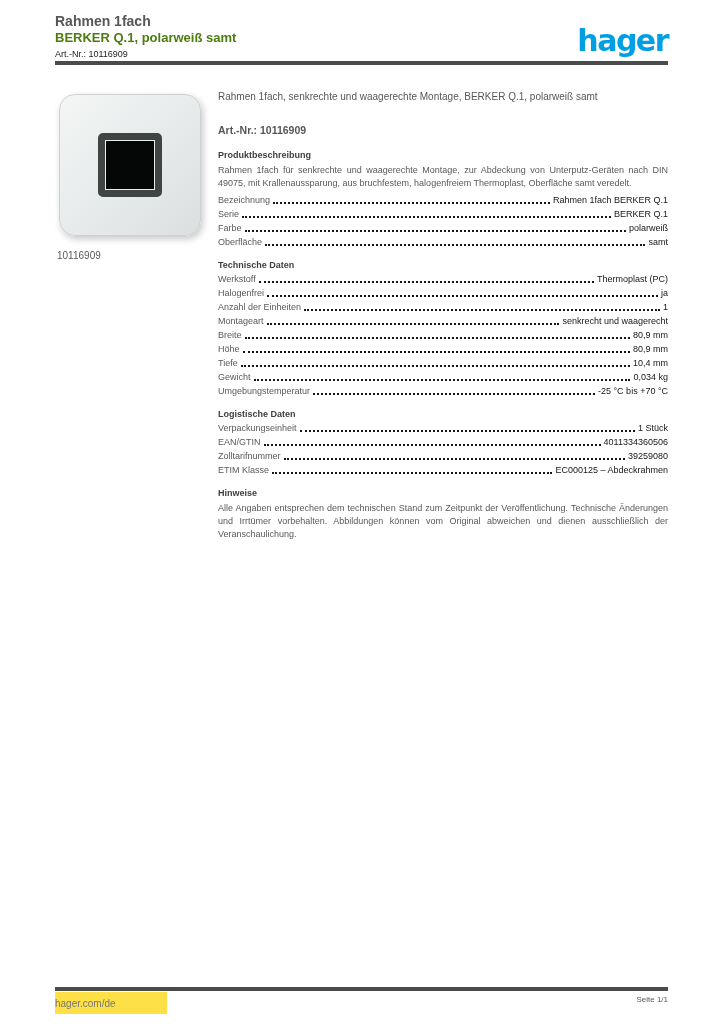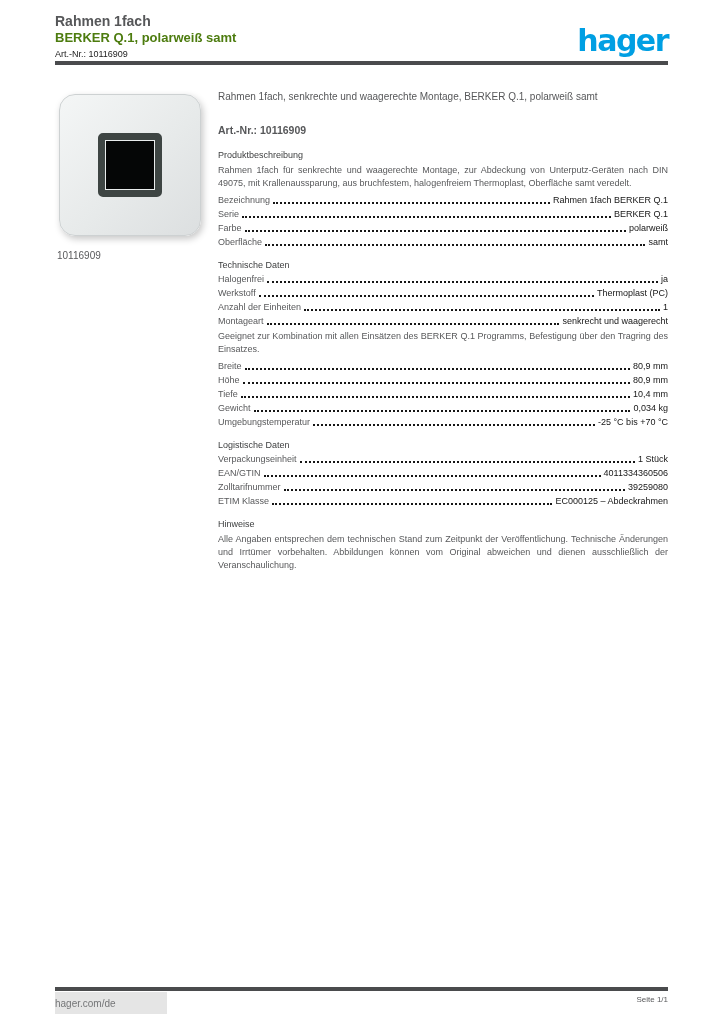--- a/index.html
+++ b/index.html
@@ -39,31 +39,31 @@
     width:64px; height:64px; border:7px solid #3e4543; border-radius:5px;
     background:#050606; box-shadow:inset 0 0 0 1px #e9ecec;
   }
   .product-caption { position:absolute; left:57px; top:250px; font-size:10px; color:#58595b; }
   
   .main-col { position:absolute; left:218px; top:90px; width:450px; }
   .title { font-size:10px; font-weight:normal; color:#565759; white-space:nowrap; line-height:13px; }
   .art-no { font-size:10.5px; font-weight:bold; color:#565759; margin-top:21px; }
   .sections { margin-top:12px; }
   .section { margin-bottom:9px; }
-  .sec-heading { font-size:9px; font-weight:normal; color:#3f4041; line-height:14px; }
+  .sec-heading { font-size:9px; font-weight:bold; color:#3f4041; line-height:14px; }
   .spec-row { display:flex; align-items:flex-end; font-size:9px; line-height:14px; }
   .spec-label { color:#58595b; white-space:nowrap; }
   .leader { flex:1; border-bottom:2px dotted #161616; margin:0 3px 3px 3px; min-width:20px; }
   .spec-value { color:#161616; white-space:nowrap; }
   .spec-p { font-size:9px; line-height:13px; color:#58595b; margin:2px 0 3px 0; text-align:justify; }
   
   .footer-rule { position:absolute; left:55px; top:987px; width:613px; height:4px; background:#4a4b4d; }
   .footer-left {
     position:absolute; left:55px; top:992px; width:112px; height:22px;
-    background:#e5e5e5; display:flex; align-items:center;
+    background:#fde047; display:flex; align-items:center;
     font-size:10px; color:#747577;
   }
   .footer-center {
     position:absolute; left:218px; top:1027px; width:290px;
     font-size:8px; color:#58595b; text-align:center;
   }
   .footer-right {
     position:absolute; right:56px; top:995px;
     font-size:8px; color:#58595b; text-align:right;
   }
@@ -112,40 +112,39 @@
           </div>
           <div class="spec-row">
             <span class="spec-label">Oberfläche</span>
             <span class="leader"></span>
             <span class="spec-value">samt</span>
           </div>
         </div>
         <div class="section">
           <div class="sec-heading">Technische Daten</div>
           <div class="spec-row">
+            <span class="spec-label">Werkstoff</span>
+            <span class="leader"></span>
+            <span class="spec-value">Thermoplast (PC)</span>
+          </div>
+          <div class="spec-row">
             <span class="spec-label">Halogenfrei</span>
             <span class="leader"></span>
             <span class="spec-value">ja</span>
           </div>
           <div class="spec-row">
-            <span class="spec-label">Werkstoff</span>
-            <span class="leader"></span>
-            <span class="spec-value">Thermoplast (PC)</span>
-          </div>
-          <div class="spec-row">
             <span class="spec-label">Anzahl der Einheiten</span>
             <span class="leader"></span>
             <span class="spec-value">1</span>
           </div>
           <div class="spec-row">
             <span class="spec-label">Montageart</span>
             <span class="leader"></span>
             <span class="spec-value">senkrecht und waagerecht</span>
           </div>
-          <div class="spec-p">Geeignet zur Kombination mit allen Einsätzen des BERKER Q.1 Programms, Befestigung über den Tragring des Einsatzes.</div>
           <div class="spec-row">
             <span class="spec-label">Breite</span>
             <span class="leader"></span>
             <span class="spec-value">80,9 mm</span>
           </div>
           <div class="spec-row">
             <span class="spec-label">Höhe</span>
             <span class="leader"></span>
             <span class="spec-value">80,9 mm</span>
           </div>

